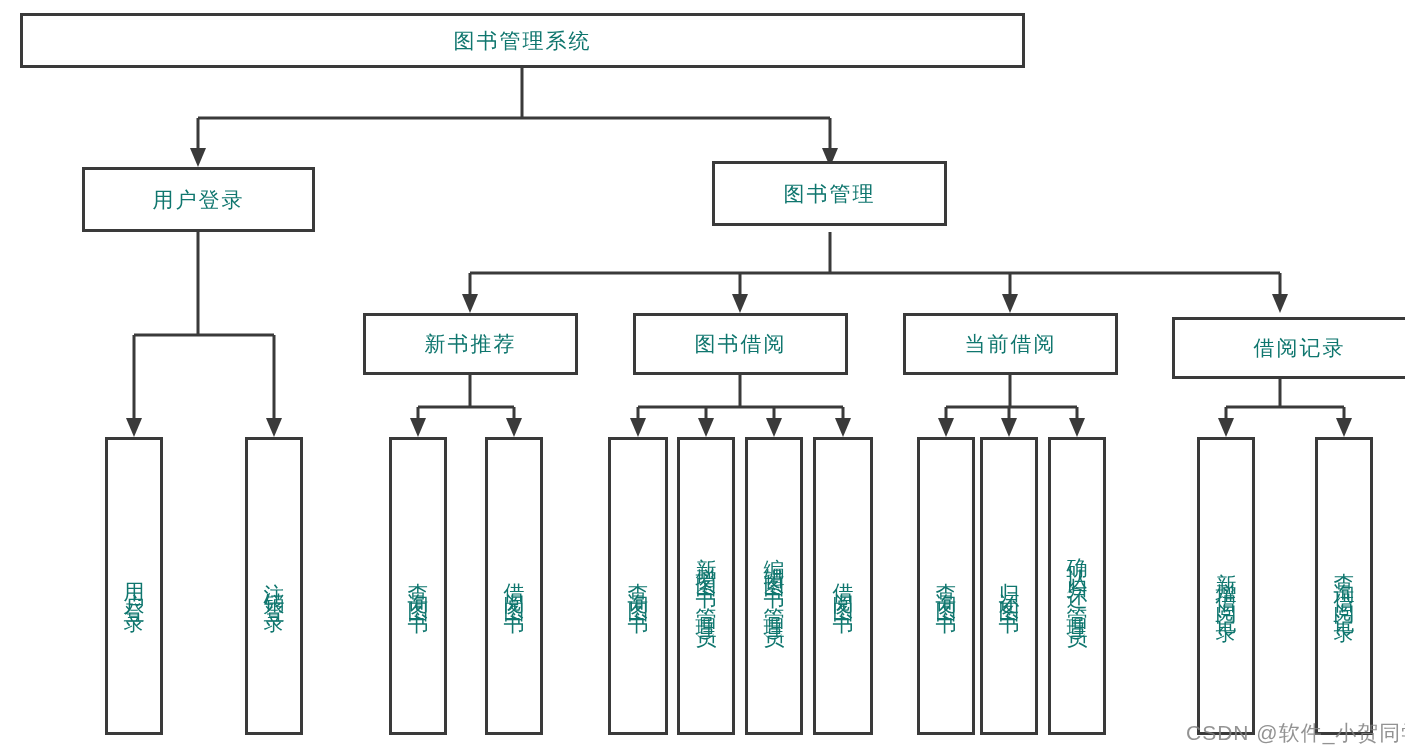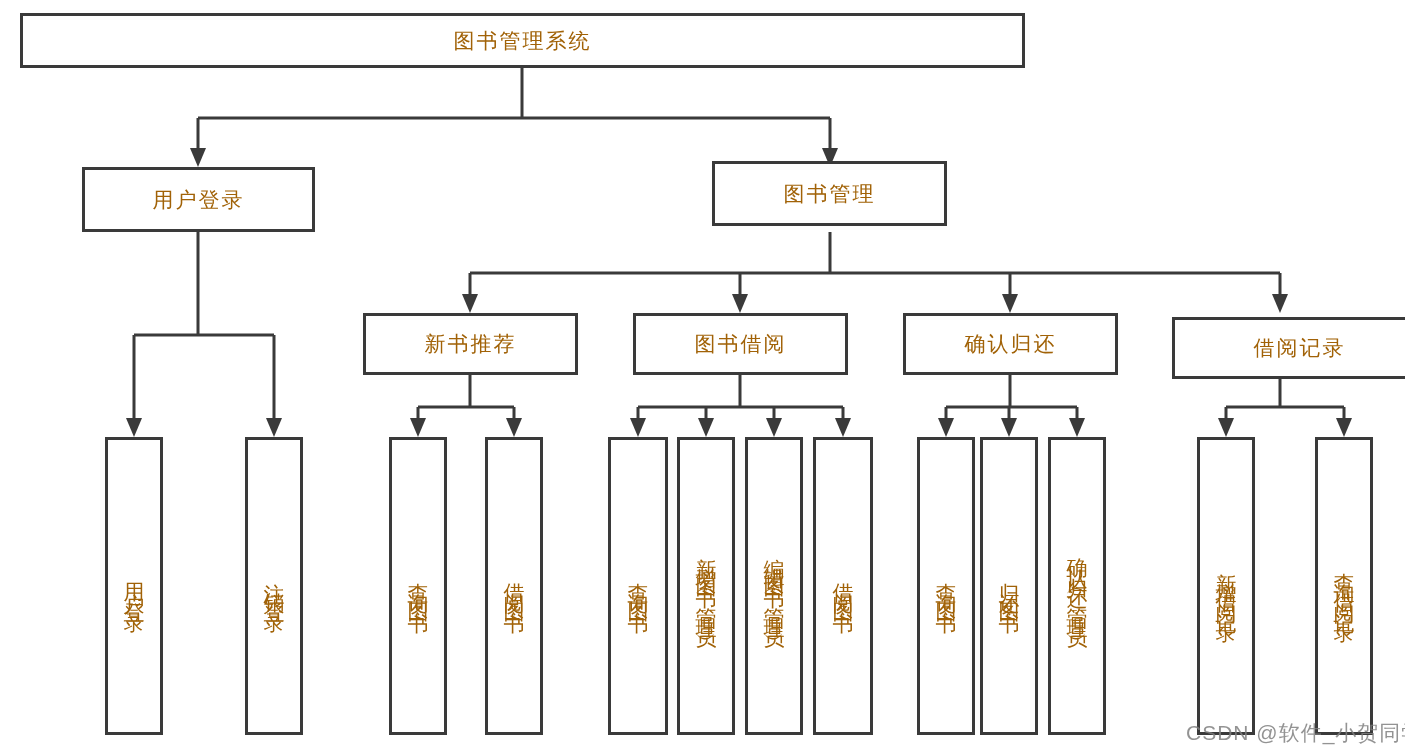--- a/index.html
+++ b/index.html
@@ -10,21 +10,21 @@
     font-family:"Liberation Sans",sans-serif;
     overflow:hidden;
   }
   .connector-layer{position:absolute;left:0;top:0;z-index:1;}
   .node{
     position:absolute;
     box-sizing:border-box;
     background:#ffffff;
     border:3px solid #3a3a3a;
     display:flex;align-items:center;justify-content:center;
-    color:#a16207;
+    color:#0f766e;
     z-index:2;
   }
   .node .lbl{font-size:21px;letter-spacing:2px;white-space:nowrap;}
   .vnode .lbl{
     writing-mode:vertical-rl;
     text-orientation:mixed;
     letter-spacing:10px;
     white-space:nowrap;
   }
   .watermark{
@@ -93,21 +93,21 @@
     <span class="lbl">图书管理</span>
   </div>
 
   <div class="node" style="left:633px;top:313px;width:215px;height:62px">
     <span class="lbl">图书借阅</span>
   </div>
   <div class="node" style="left:363px;top:313px;width:215px;height:62px">
     <span class="lbl">新书推荐</span>
   </div>
   <div class="node" style="left:903px;top:313px;width:215px;height:62px">
-    <span class="lbl">确认归还</span>
+    <span class="lbl">当前借阅</span>
   </div>
   <div class="node" style="left:1172px;top:317px;width:255px;height:62px">
     <span class="lbl">借阅记录</span>
   </div>
 
   <div class="node vnode" style="left:105px;top:437px;width:58px;height:298px">
     <span class="lbl">用户登录</span>
   </div>
   <div class="node vnode" style="left:245px;top:437px;width:58px;height:298px">
     <span class="lbl">注销登录</span>

